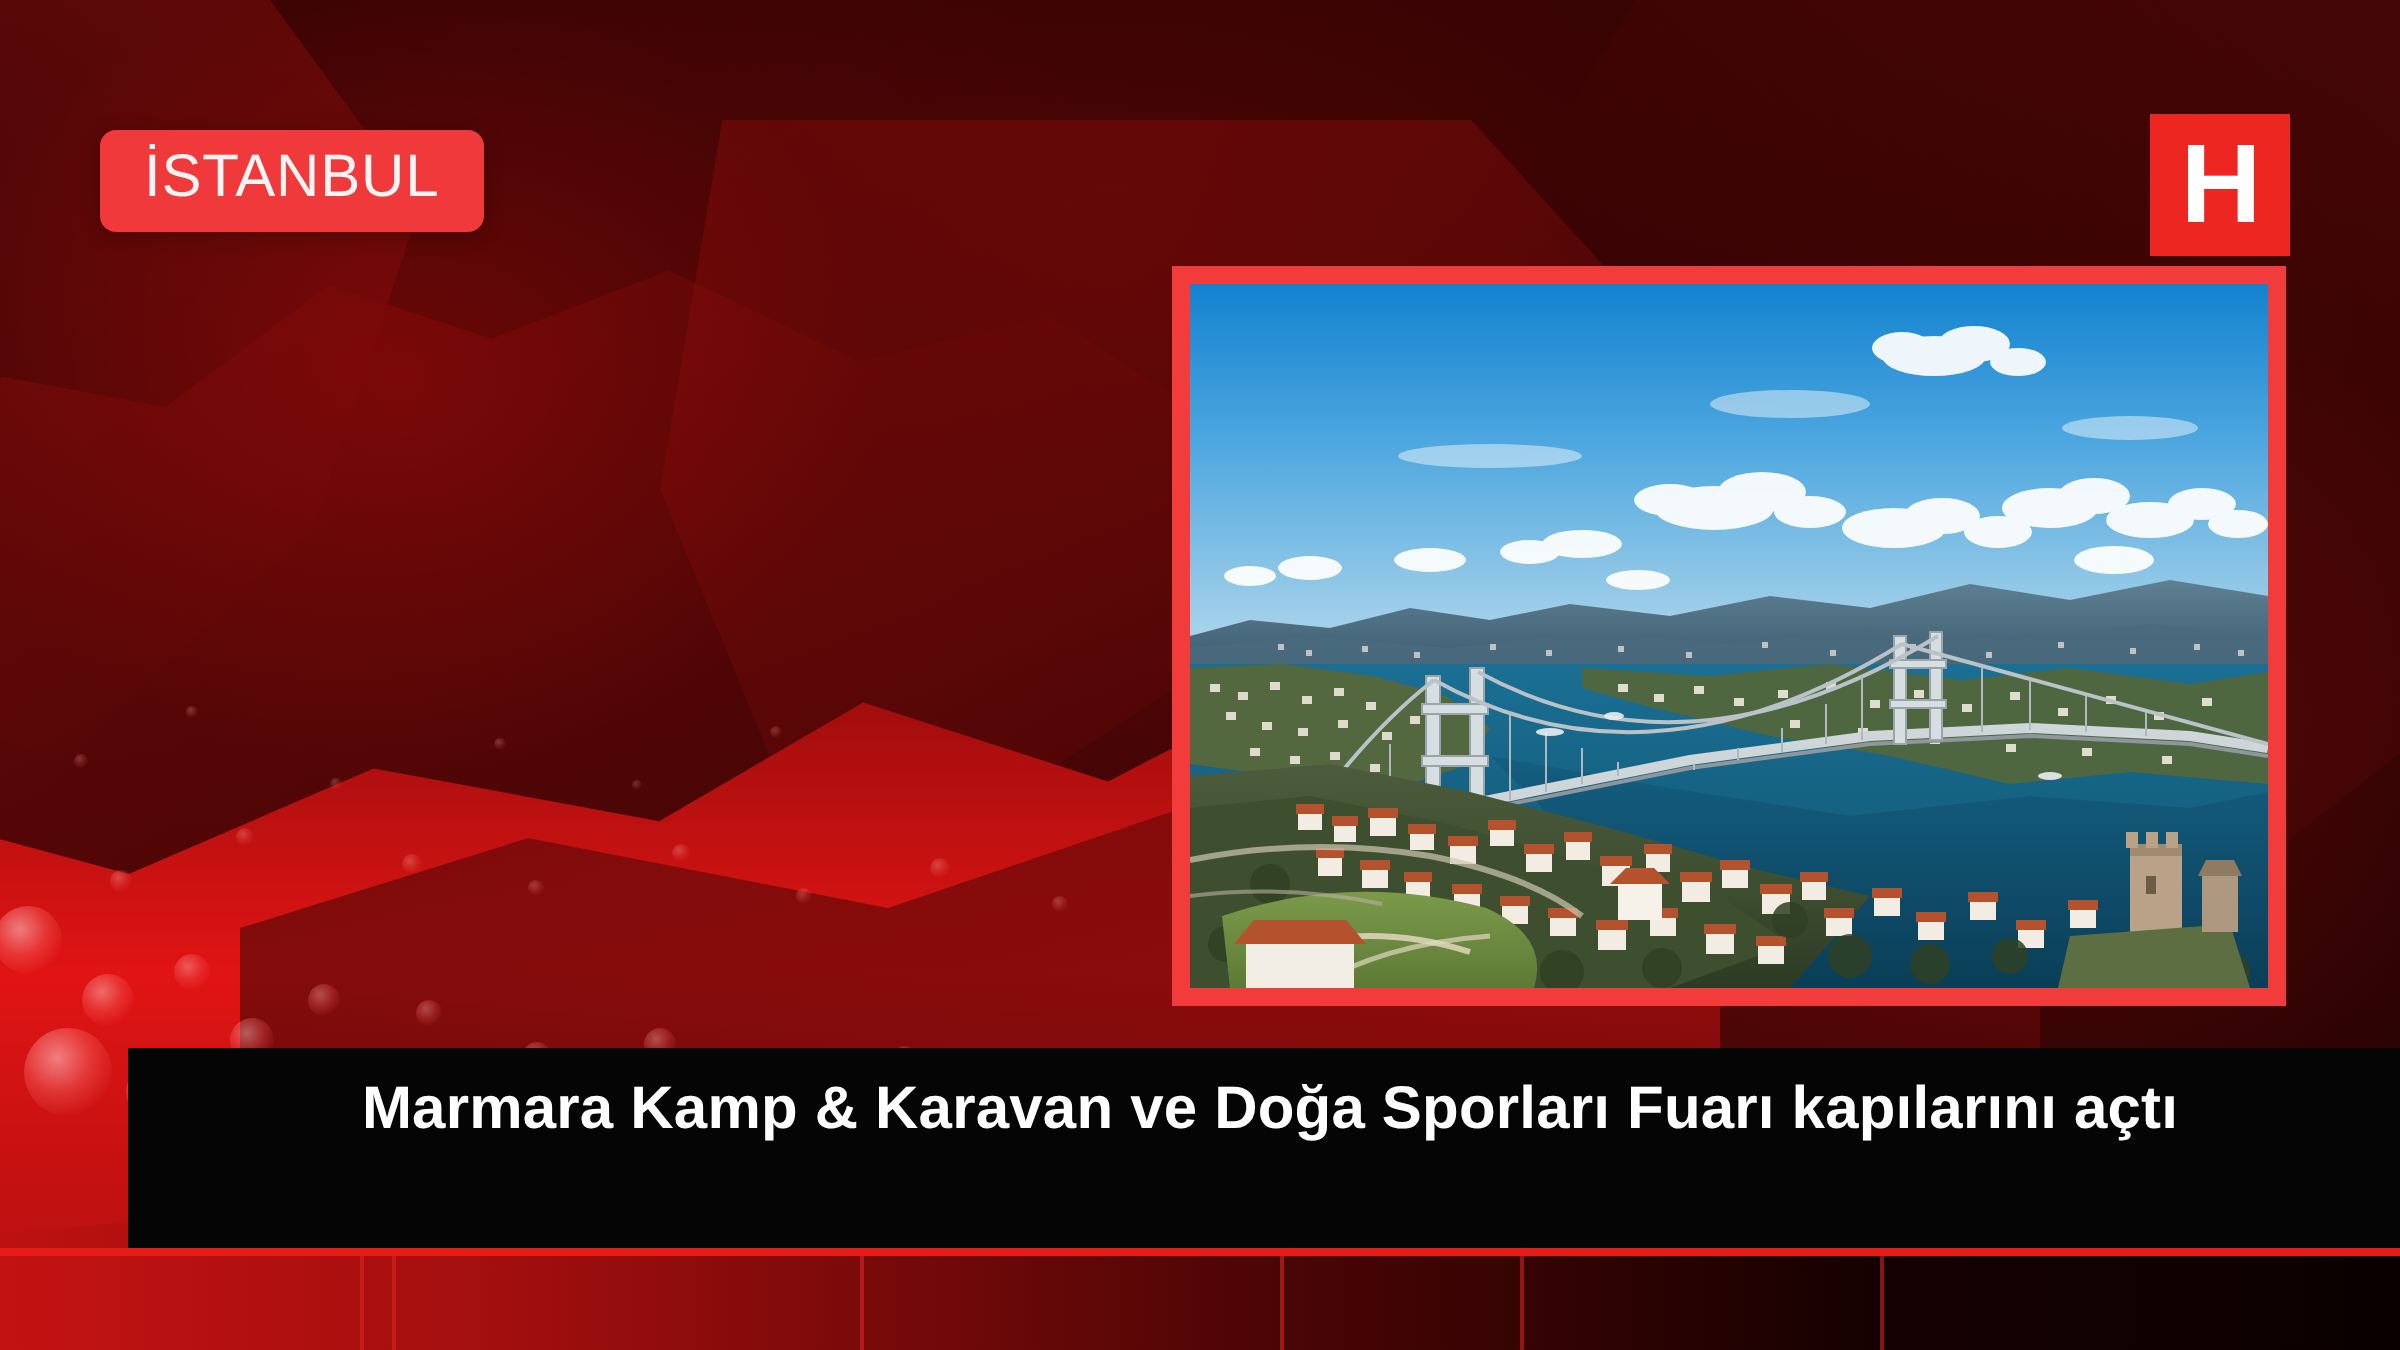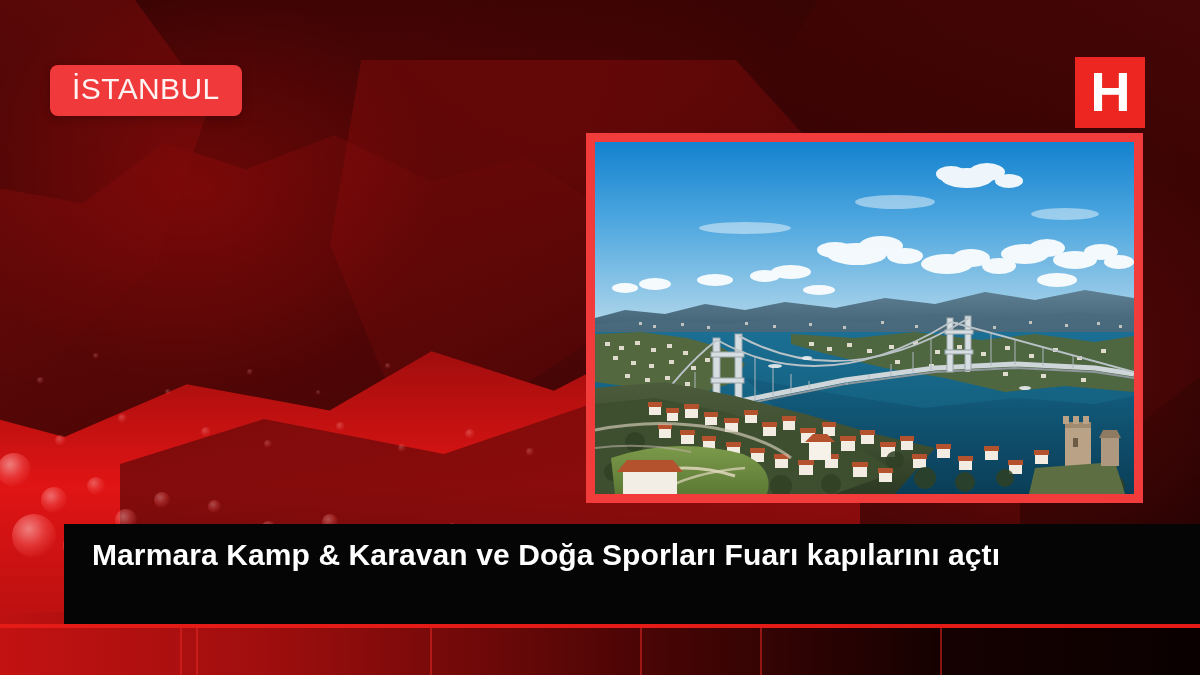--- a/index.html
+++ b/index.html
@@ -11,20 +11,21 @@
   body {
     font-family: "Liberation Sans", "DejaVu Sans", sans-serif;
   }
 
   .stage {
     position: relative;
     width: 1200px;
     height: 675px;
     overflow: hidden;
     background: #e5e5e5;
+    text-align: center;
   }
 
   
   .bg-layer {
     position: absolute;
     inset: 0;
     overflow: hidden;
   }
   .bg-base {
     position: absolute;

